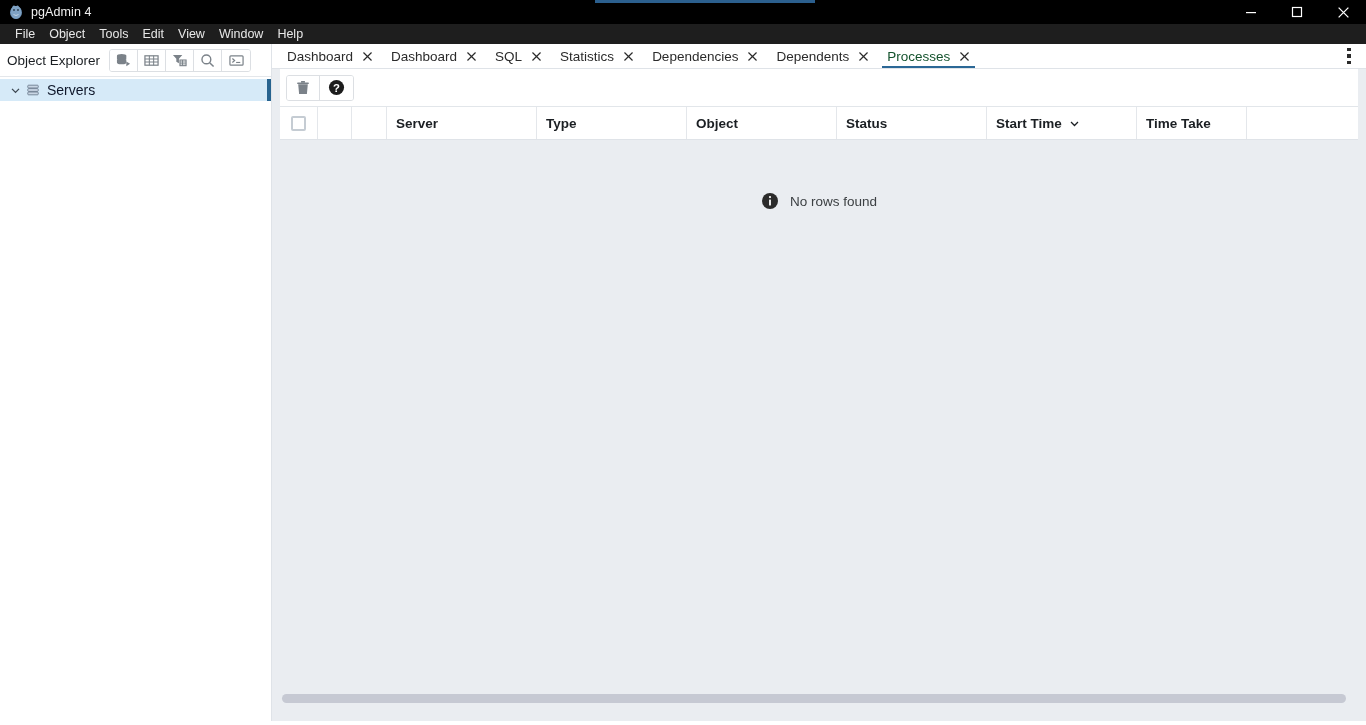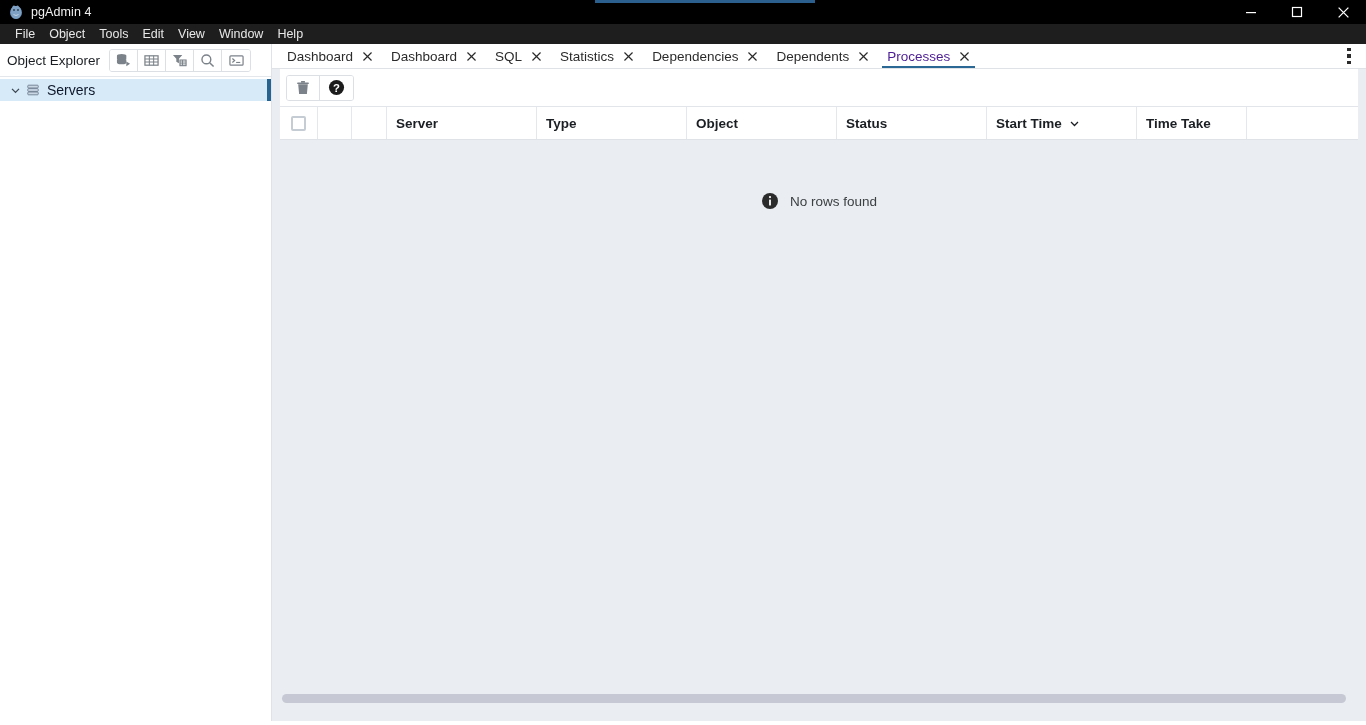--- a/index.html
+++ b/index.html
@@ -151,21 +151,21 @@
   }
   .tab {
     display: flex;
     align-items: center;
     padding: 0 9px;
     font-size: 13.5px;
     color: #2b2b2b;
     white-space: nowrap;
     position: relative;
   }
-  .tab.active { color: #4c1d95; }
+  .tab.active { color: #14532d; }
   .tab.active::after {
     content: "";
     position: absolute;
     left: 4px; right: 4px; bottom: 0;
     height: 2px;
     background: #2b6896;
   }
   .tab-x {
     margin-left: 9px;
     display: flex; align-items: center;

